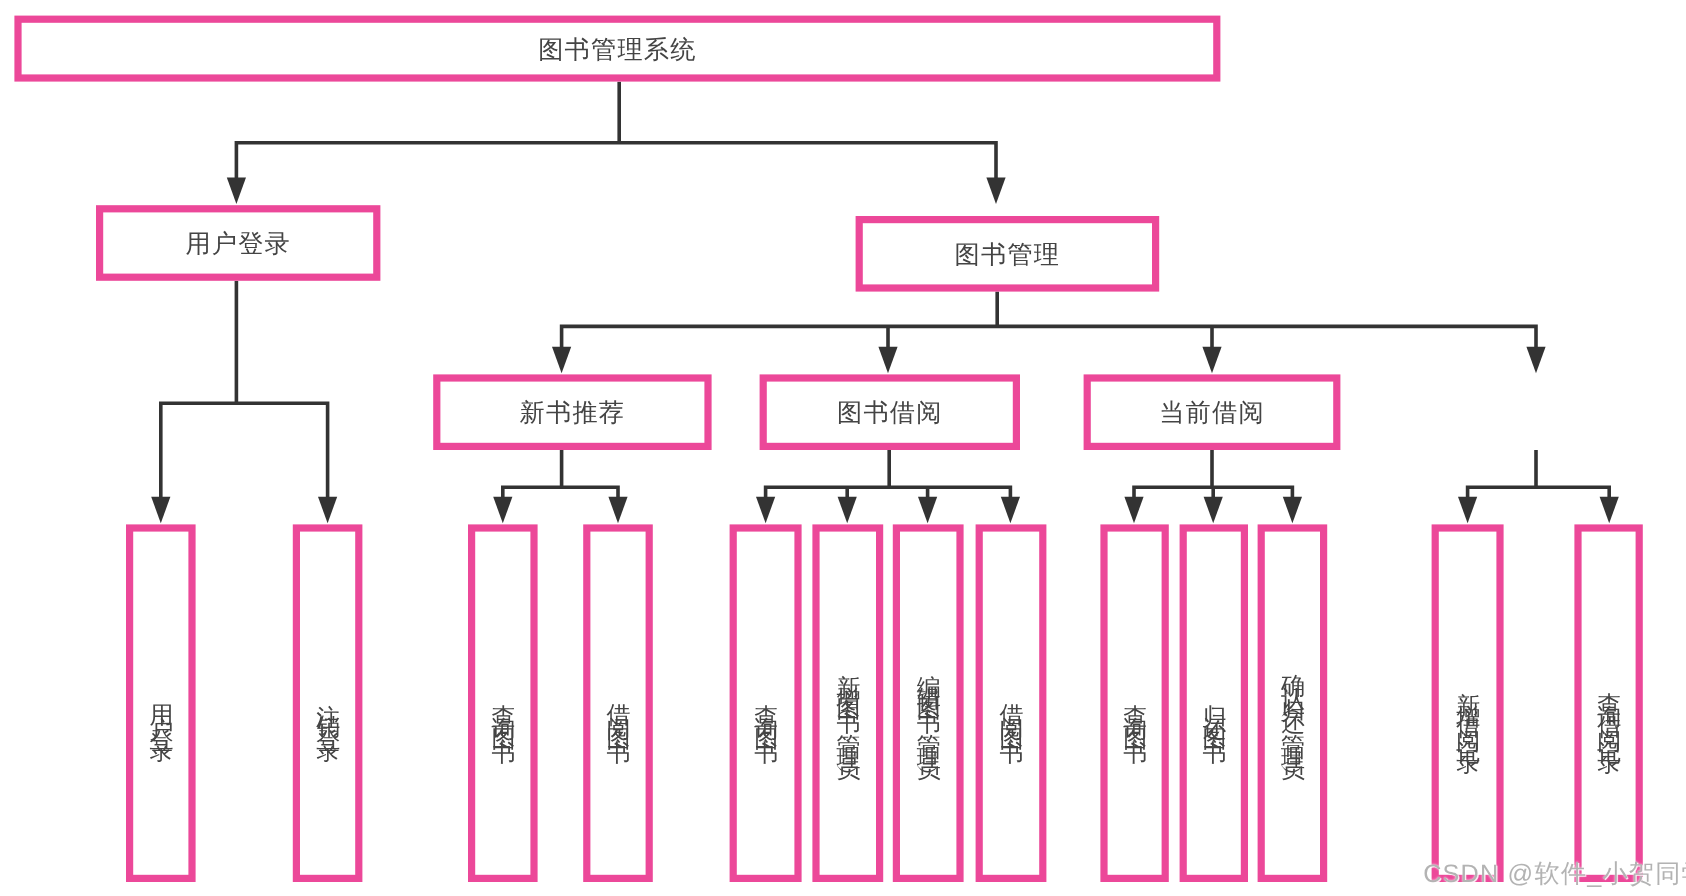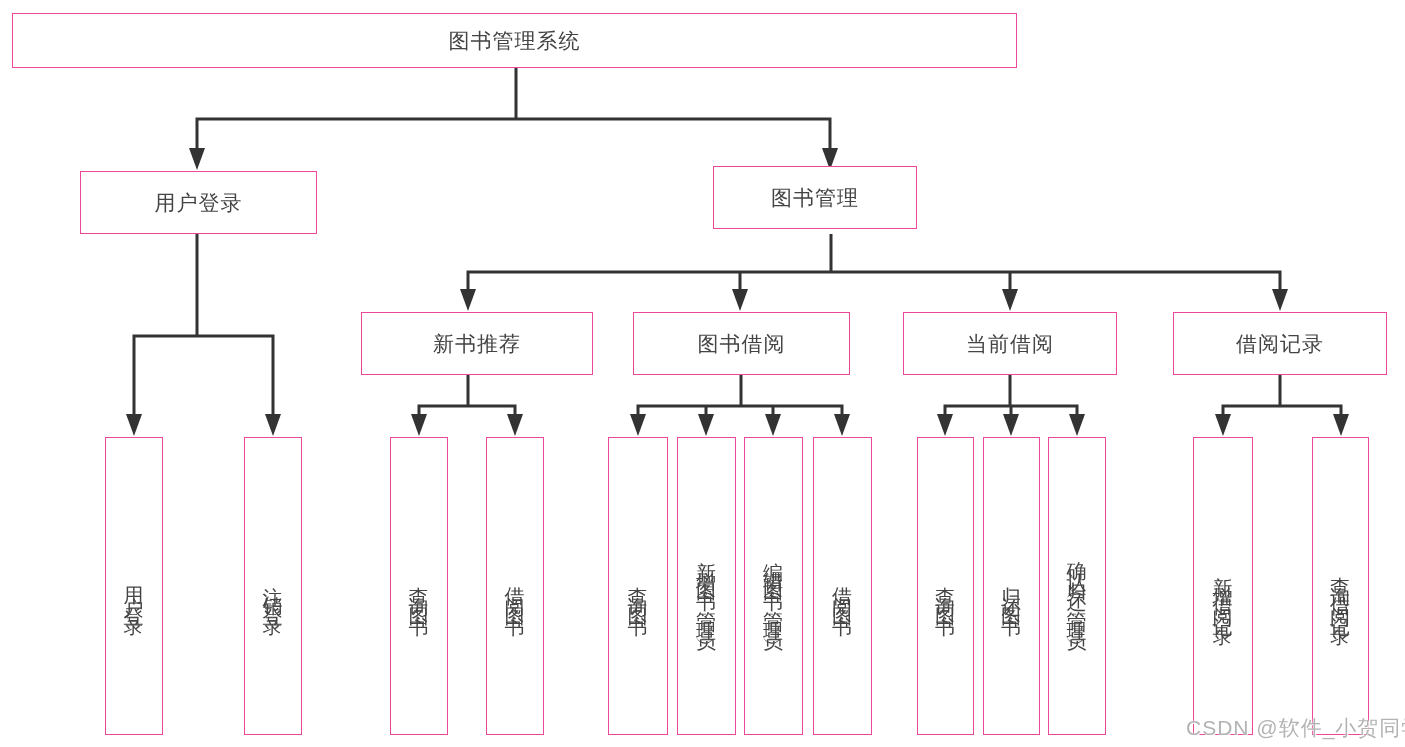--- a/index.html
+++ b/index.html
@@ -18,21 +18,21 @@
   .connectors {
     position: absolute;
     left: 0;
     top: 0;
     z-index: 1;
   }
   .node {
     position: absolute;
     box-sizing: border-box;
     background: #ffffff;
-    border: 1px solid #ec4899;
+    border: 6px solid #ec4899;
     display: flex;
     align-items: center;
     justify-content: center;
     color: #444444;
     font-size: 21px;
     letter-spacing: 1px;
     z-index: 2;
     white-space: nowrap;
   }
   .leaf {
@@ -107,35 +107,32 @@
     </g>
   </svg>
 
   <div class="node" style="left:12px;top:13px;width:1005px;height:55px">
     <span class="label">图书管理系统</span>
   </div>
 
   <div class="node" style="left:80px;top:171px;width:237px;height:63px">
     <span class="label">用户登录</span>
   </div>
-  <div class="node" style="left:713px;top:166px;width:204px;height:63px">
+  <div class="node" style="left:713px;top:180px;width:253px;height:63px">
     <span class="label">图书管理</span>
   </div>
 
   <div class="node" style="left:361px;top:312px;width:232px;height:63px">
     <span class="label">新书推荐</span>
   </div>
   <div class="node" style="left:633px;top:312px;width:217px;height:63px">
     <span class="label">图书借阅</span>
   </div>
   <div class="node" style="left:903px;top:312px;width:214px;height:63px">
     <span class="label">当前借阅</span>
-  </div>
-  <div class="node" style="left:1173px;top:312px;width:214px;height:63px">
-    <span class="label">借阅记录</span>
   </div>
 
   <div class="node leaf" style="left:105px;top:437px;width:58px;height:298px">
     <span class="label">用户登录</span>
   </div>
   <div class="node leaf" style="left:244px;top:437px;width:58px;height:298px">
     <span class="label">注销登录</span>
   </div>
 
   <div class="node leaf" style="left:390px;top:437px;width:58px;height:298px">

